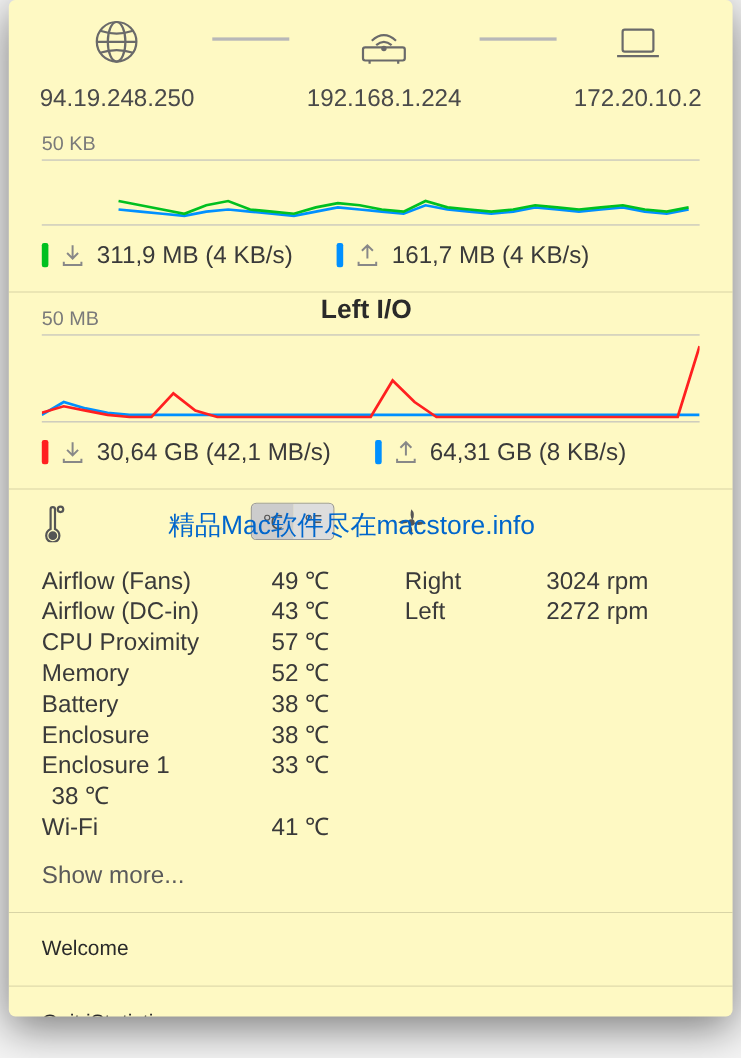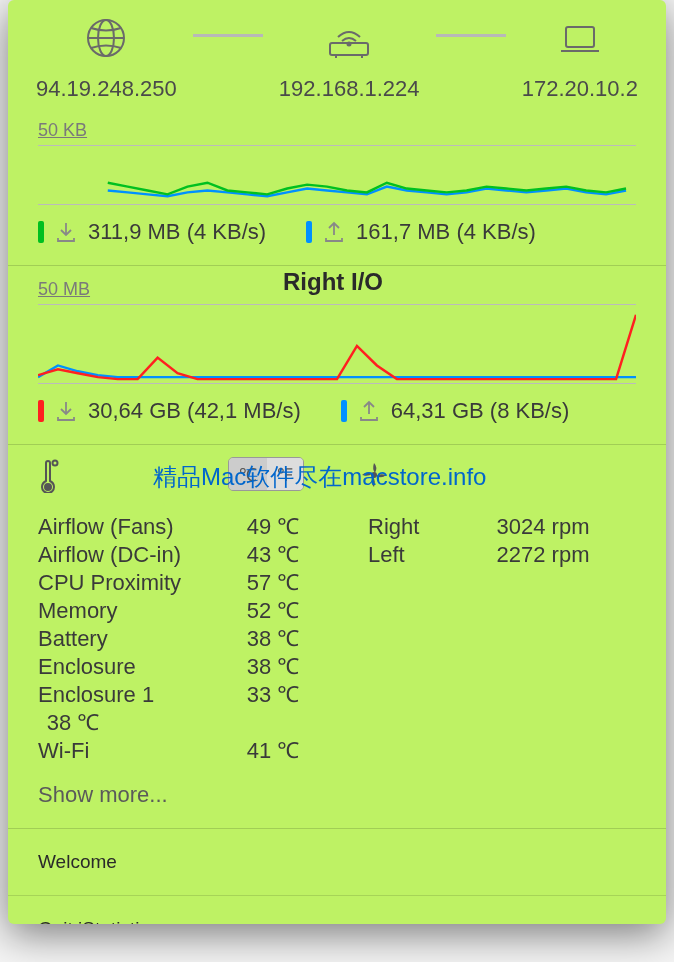--- a/index.html
+++ b/index.html
@@ -8,21 +8,21 @@
       box-sizing: border-box;
     }
     body {
       font-family: -apple-system, BlinkMacSystemFont, "Helvetica Neue", sans-serif;
       background: #f5f5f5;
       width: 674px;
       height: 962px;
       position: relative;
     }
     .panel {
-      background: #bef264;
+      background: #fef9c3;
       border-radius: 6px;
       box-shadow: 0 10px 40px rgba(0,0,0,0.5);
       margin: 0 8px;
       width: 658px;
       height: 924px;
       overflow: hidden;
       position: relative;
     }
     .section {
       border-bottom: 1px solid rgba(0,0,0,0.15);
@@ -56,21 +56,20 @@
       font-size: 22px;
       color: #4a4a4a;
     }
     .chart-section {
       padding: 8px 30px 20px 30px;
     }
     .chart-scale {
       font-size: 18px;
       color: #7a7a7a;
       margin-bottom: 4px;
-      text-decoration: underline;
     }
     .chart-box {
       height: 60px;
       border-top: 1px solid #bbb;
       border-bottom: 1px solid #bbb;
       position: relative;
     }
     .chart-box svg {
       width: 100%;
       height: 100%;
@@ -266,21 +265,21 @@
           <span>161,7 MB (4 KB/s)</span>
         </div>
       </div>
     </div>
   </div>
 
   <div class="section">
     <div class="chart-section">
       <div style="display:flex; align-items:flex-end;">
         <div class="chart-scale" style="flex:0 0 auto">50 MB</div>
-        <div class="chart-title" style="flex:1">Right I/O</div>
+        <div class="chart-title" style="flex:1">Left I/O</div>
         <div style="width:60px"></div>
       </div>
       <div class="chart-box" style="height:80px">
         <svg viewBox="0 0 600 80" preserveAspectRatio="none">
           <polyline fill="none" stroke="#0090ff" stroke-width="2.5" points="0,74 20,62 40,68 60,72 80,74 100,74 120,74 140,74 160,74 180,74 200,74 220,74 240,74 260,74 280,74 300,74 320,74 340,74 360,74 380,74 400,74 420,74 440,74 460,74 480,74 500,74 520,74 540,74 560,74 580,74 600,74"></polyline>
           <polyline fill="none" stroke="#ff2020" stroke-width="2.5" points="0,72 20,66 40,70 60,74 80,76 100,76 120,54 140,70 160,76 180,76 200,76 220,76 240,76 260,76 280,76 300,76 320,42 340,62 360,76 380,76 400,76 420,76 440,76 460,76 480,76 500,76 520,76 540,76 560,76 580,76 600,10"></polyline>
         </svg>
       </div>
       <div class="stats-row">
         <div class="stat-item">

